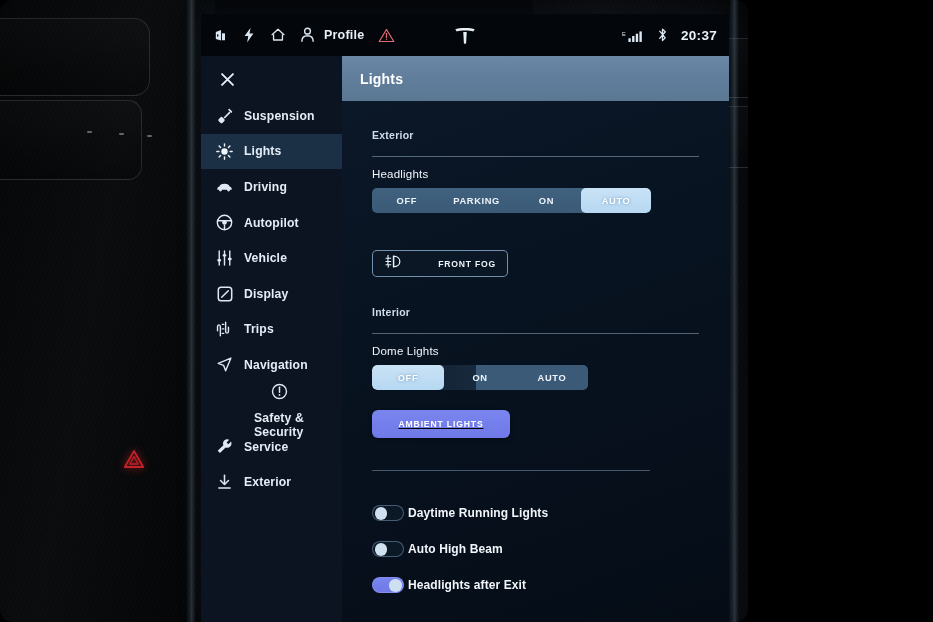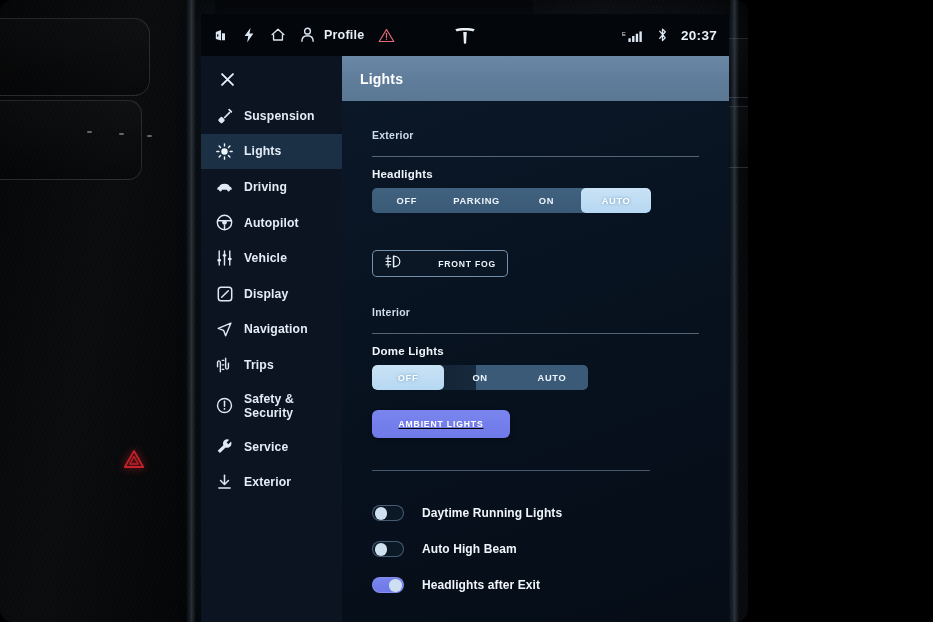--- a/index.html
+++ b/index.html
@@ -142,21 +142,21 @@
     display: flex; align-items: center;
     padding-left: 19px;
   }
   .nav-item {
     display: flex; align-items: center;
     gap: 11px;
     height: 35.6px;
     padding-left: 15px;
     color: #e4edf7;
   }
-  .nav-item.two-line { height: 46px; }
+  .nav-item.two-line { height: 46px; flex-direction: column; }
   .nav-item.active { background: #1c3045; }
   .nav-ico {
     width: 17px; height: 17px;
     display: flex; align-items: center; justify-content: center;
     flex-shrink: 0;
   }
   .nav-label {
     font-size: 12.2px;
     font-weight: bold;
     letter-spacing: .15px;
@@ -186,21 +186,21 @@
     font-size: 10.5px;
     font-weight: bold;
     color: #cddced;
     letter-spacing: .25px;
     padding-bottom: 15px;
     border-bottom: 1px solid rgba(175,200,225,0.45);
     margin-bottom: 11px;
   }
   .field-label {
     font-size: 11.5px;
-    font-weight: bold;
+    font-weight: normal;
     color: #f0f5fb;
     letter-spacing: .2px;
     margin-bottom: 8px;
   }
 
   
   .segmented {
     display: flex;
     border-radius: 5px;
     overflow: hidden;
@@ -259,21 +259,21 @@
     height: 1px;
     background: rgba(165,195,225,0.4);
     margin-top: 32px;
     margin-bottom: 24px;
     width: 278px;
   }
 
   
   .toggle-row {
     display: flex; align-items: center;
-    gap: 18px;
+    gap: 4px;
     height: 36px;
   }
   .toggle {
     width: 32px; height: 16px;
     border-radius: 9px;
     position: relative;
     flex-shrink: 0;
     background: #0b1826;
     border: 1px solid rgba(120,150,180,0.55);
   }
@@ -478,36 +478,36 @@
             <svg width="16" height="16" viewBox="0 0 16 16">
               <rect x="1.3" y="1.3" width="13.4" height="13.4" rx="2.8" fill="none" stroke="#dfe9f4" stroke-width="1.5"></rect>
               <path d="M4.7 11.3 L11.3 4.7" stroke="#dfe9f4" stroke-width="1.5" stroke-linecap="round"></path>
             </svg>
           </span>
           <span class="nav-label">Display</span>
         </div>
 
         <div class="nav-item">
           <span class="nav-ico">
-            <svg width="17" height="17" viewBox="0 0 18 18">
-              <path d="M15.8 2.2 L2.4 7.8 L8 9.9 L10.2 15.6 Z" fill="none" stroke="#dfe9f4" stroke-width="1.5" stroke-linejoin="round"></path>
-            </svg>
-          </span>
-          <span class="nav-label">Navigation</span>
-        </div>
-
-        <div class="nav-item">
-          <span class="nav-ico">
             <svg width="17" height="16" viewBox="0 0 18 17">
               <path d="M4.6 15.6 L4.6 6.2 C4.6 3.4 1.6 3.4 1.6 6.2 L1.6 10.4" fill="none" stroke="#dfe9f4" stroke-width="1.5" stroke-linecap="round"></path>
               <path d="M10.2 1.4 L10.2 10.8 C10.2 13.6 13.2 13.6 13.2 10.8 L13.2 6.6" fill="none" stroke="#dfe9f4" stroke-width="1.5" stroke-linecap="round"></path>
               <path d="M6.6 3.6 L8.2 3.6 M6.6 8.4 L8.2 8.4 M6.6 13.2 L8.2 13.2" stroke="#dfe9f4" stroke-width="1.4" stroke-linecap="round"></path>
             </svg>
           </span>
           <span class="nav-label">Trips</span>
+        </div>
+
+        <div class="nav-item">
+          <span class="nav-ico">
+            <svg width="17" height="17" viewBox="0 0 18 18">
+              <path d="M15.8 2.2 L2.4 7.8 L8 9.9 L10.2 15.6 Z" fill="none" stroke="#dfe9f4" stroke-width="1.5" stroke-linejoin="round"></path>
+            </svg>
+          </span>
+          <span class="nav-label">Navigation</span>
         </div>
 
         <div class="nav-item two-line">
           <span class="nav-ico">
             <svg width="17" height="17" viewBox="0 0 18 18">
               <circle cx="9" cy="9" r="7.4" fill="none" stroke="#dfe9f4" stroke-width="1.5"></circle>
               <path d="M9 4.6 L9 9.8" stroke="#dfe9f4" stroke-width="1.6" stroke-linecap="round"></path>
               <circle cx="9" cy="12.6" r="0.95" fill="#dfe9f4"></circle>
             </svg>
           </span>

